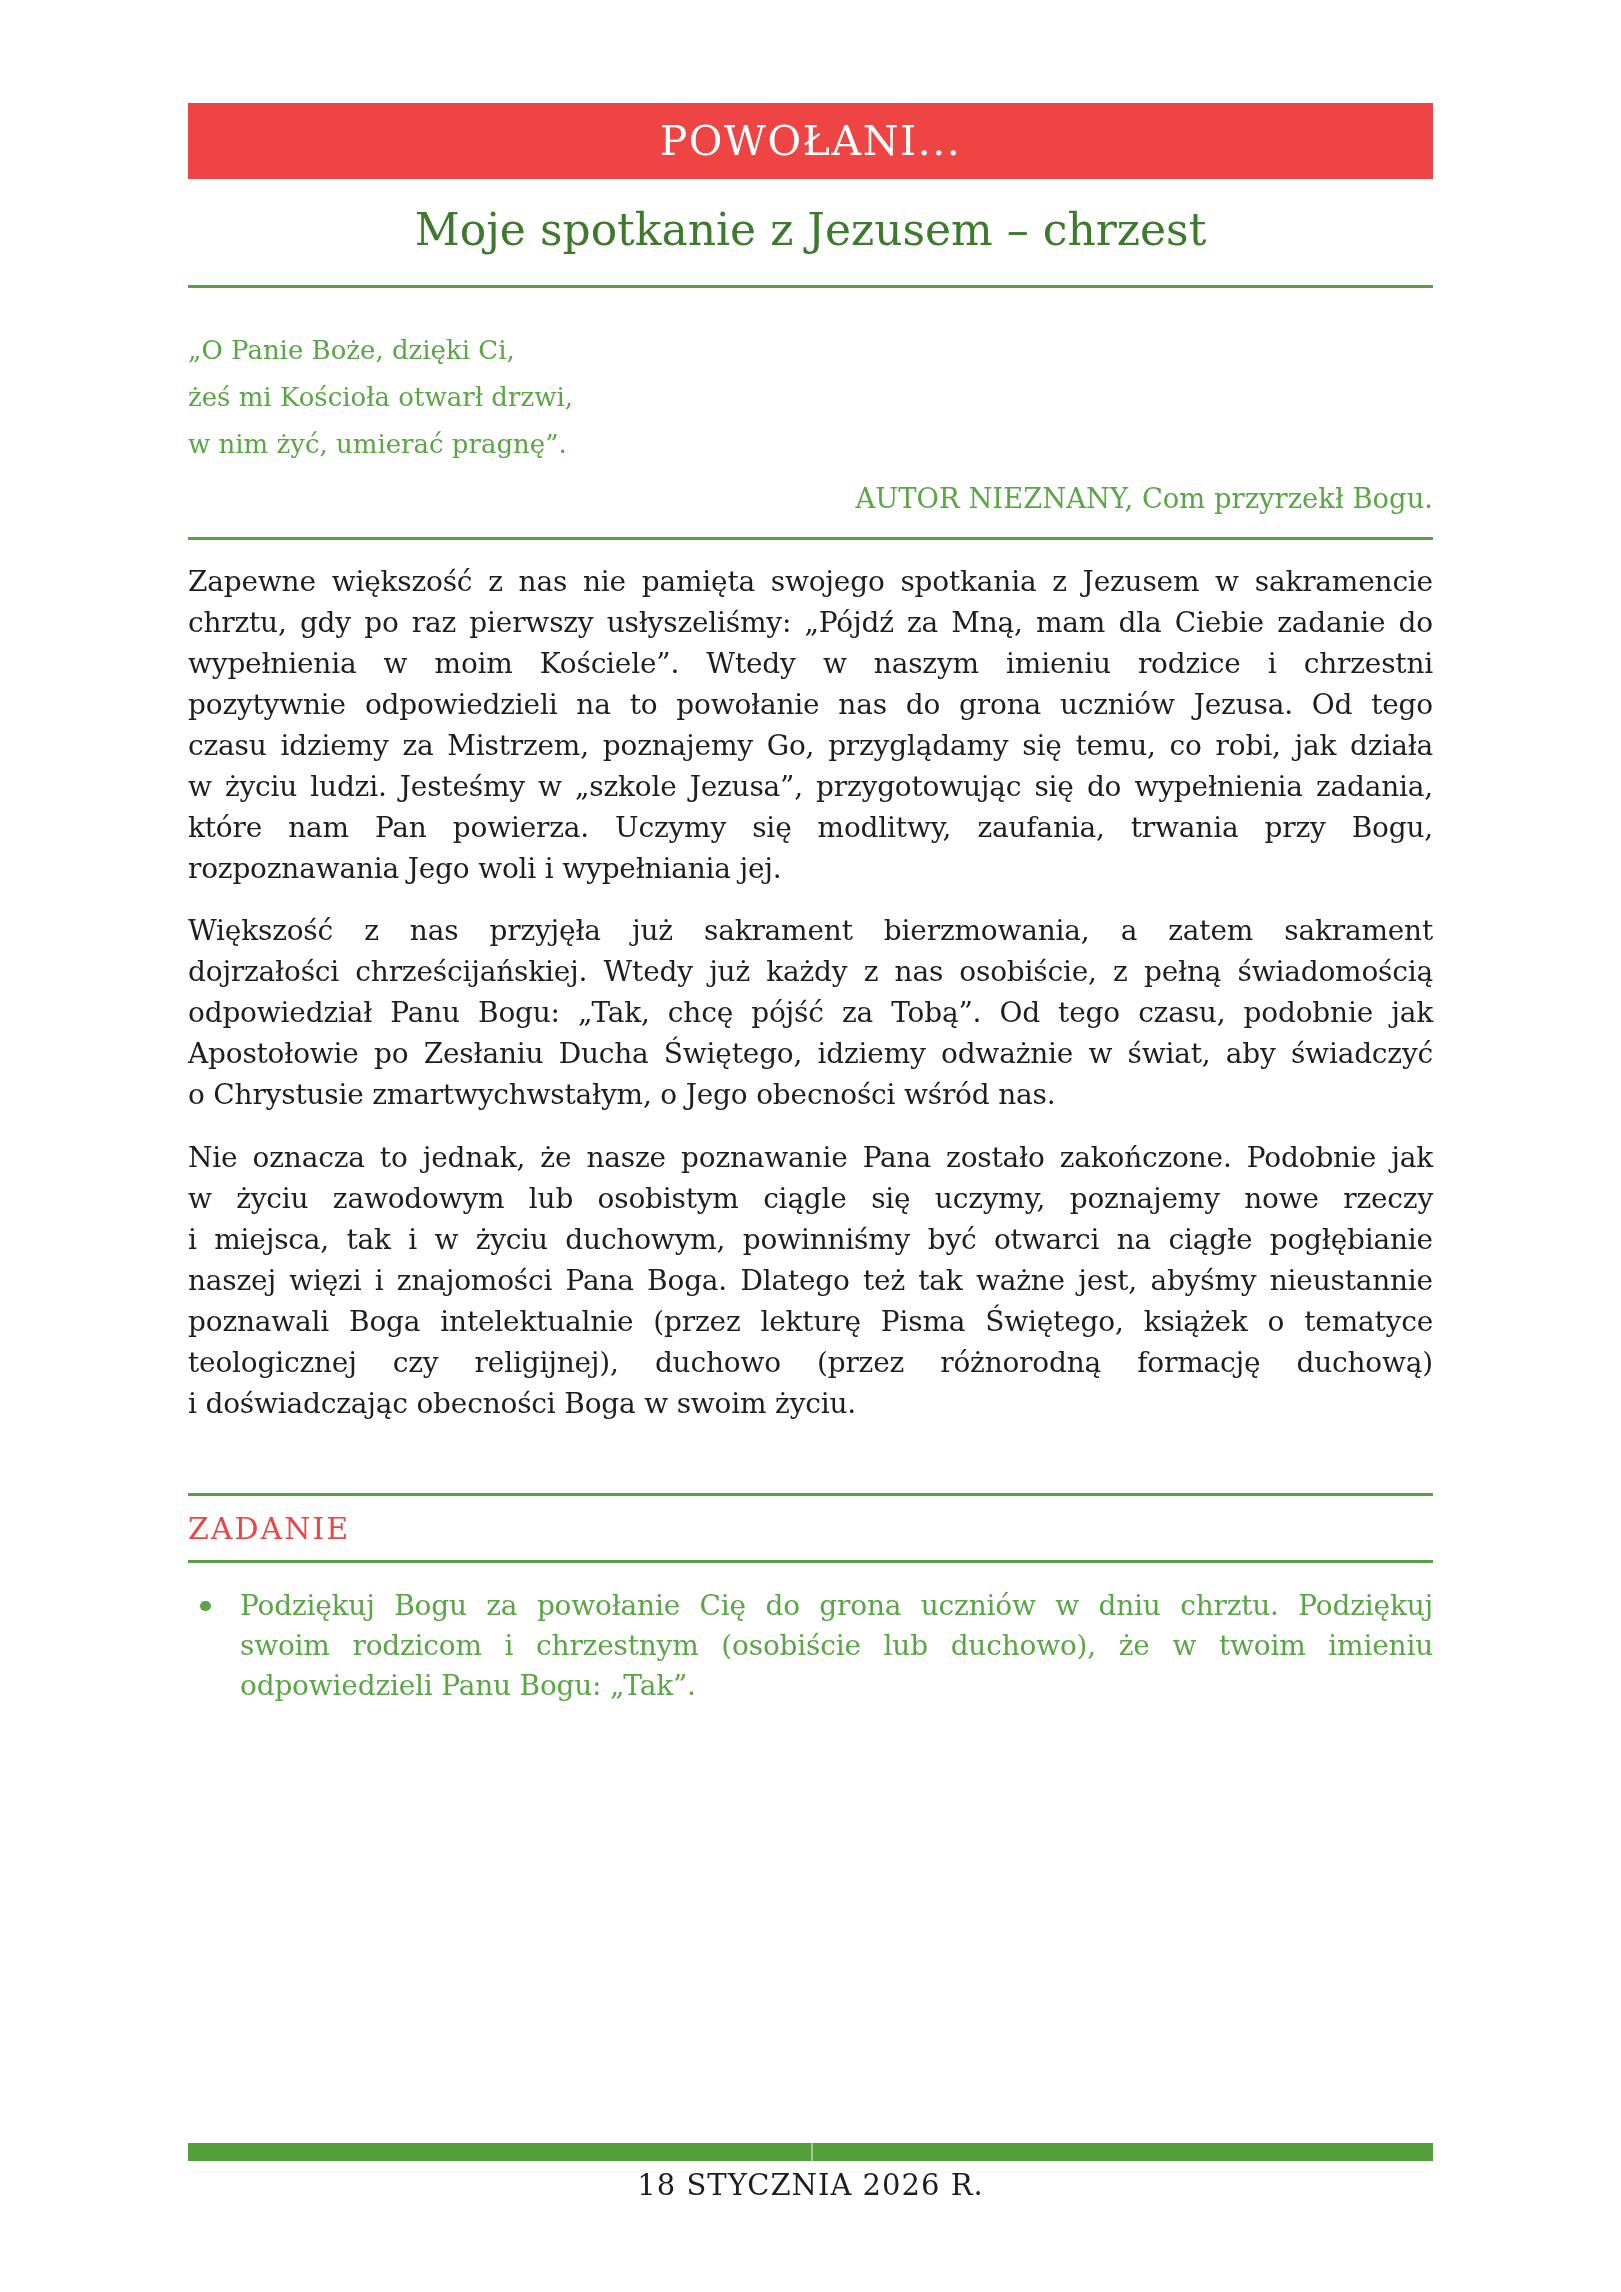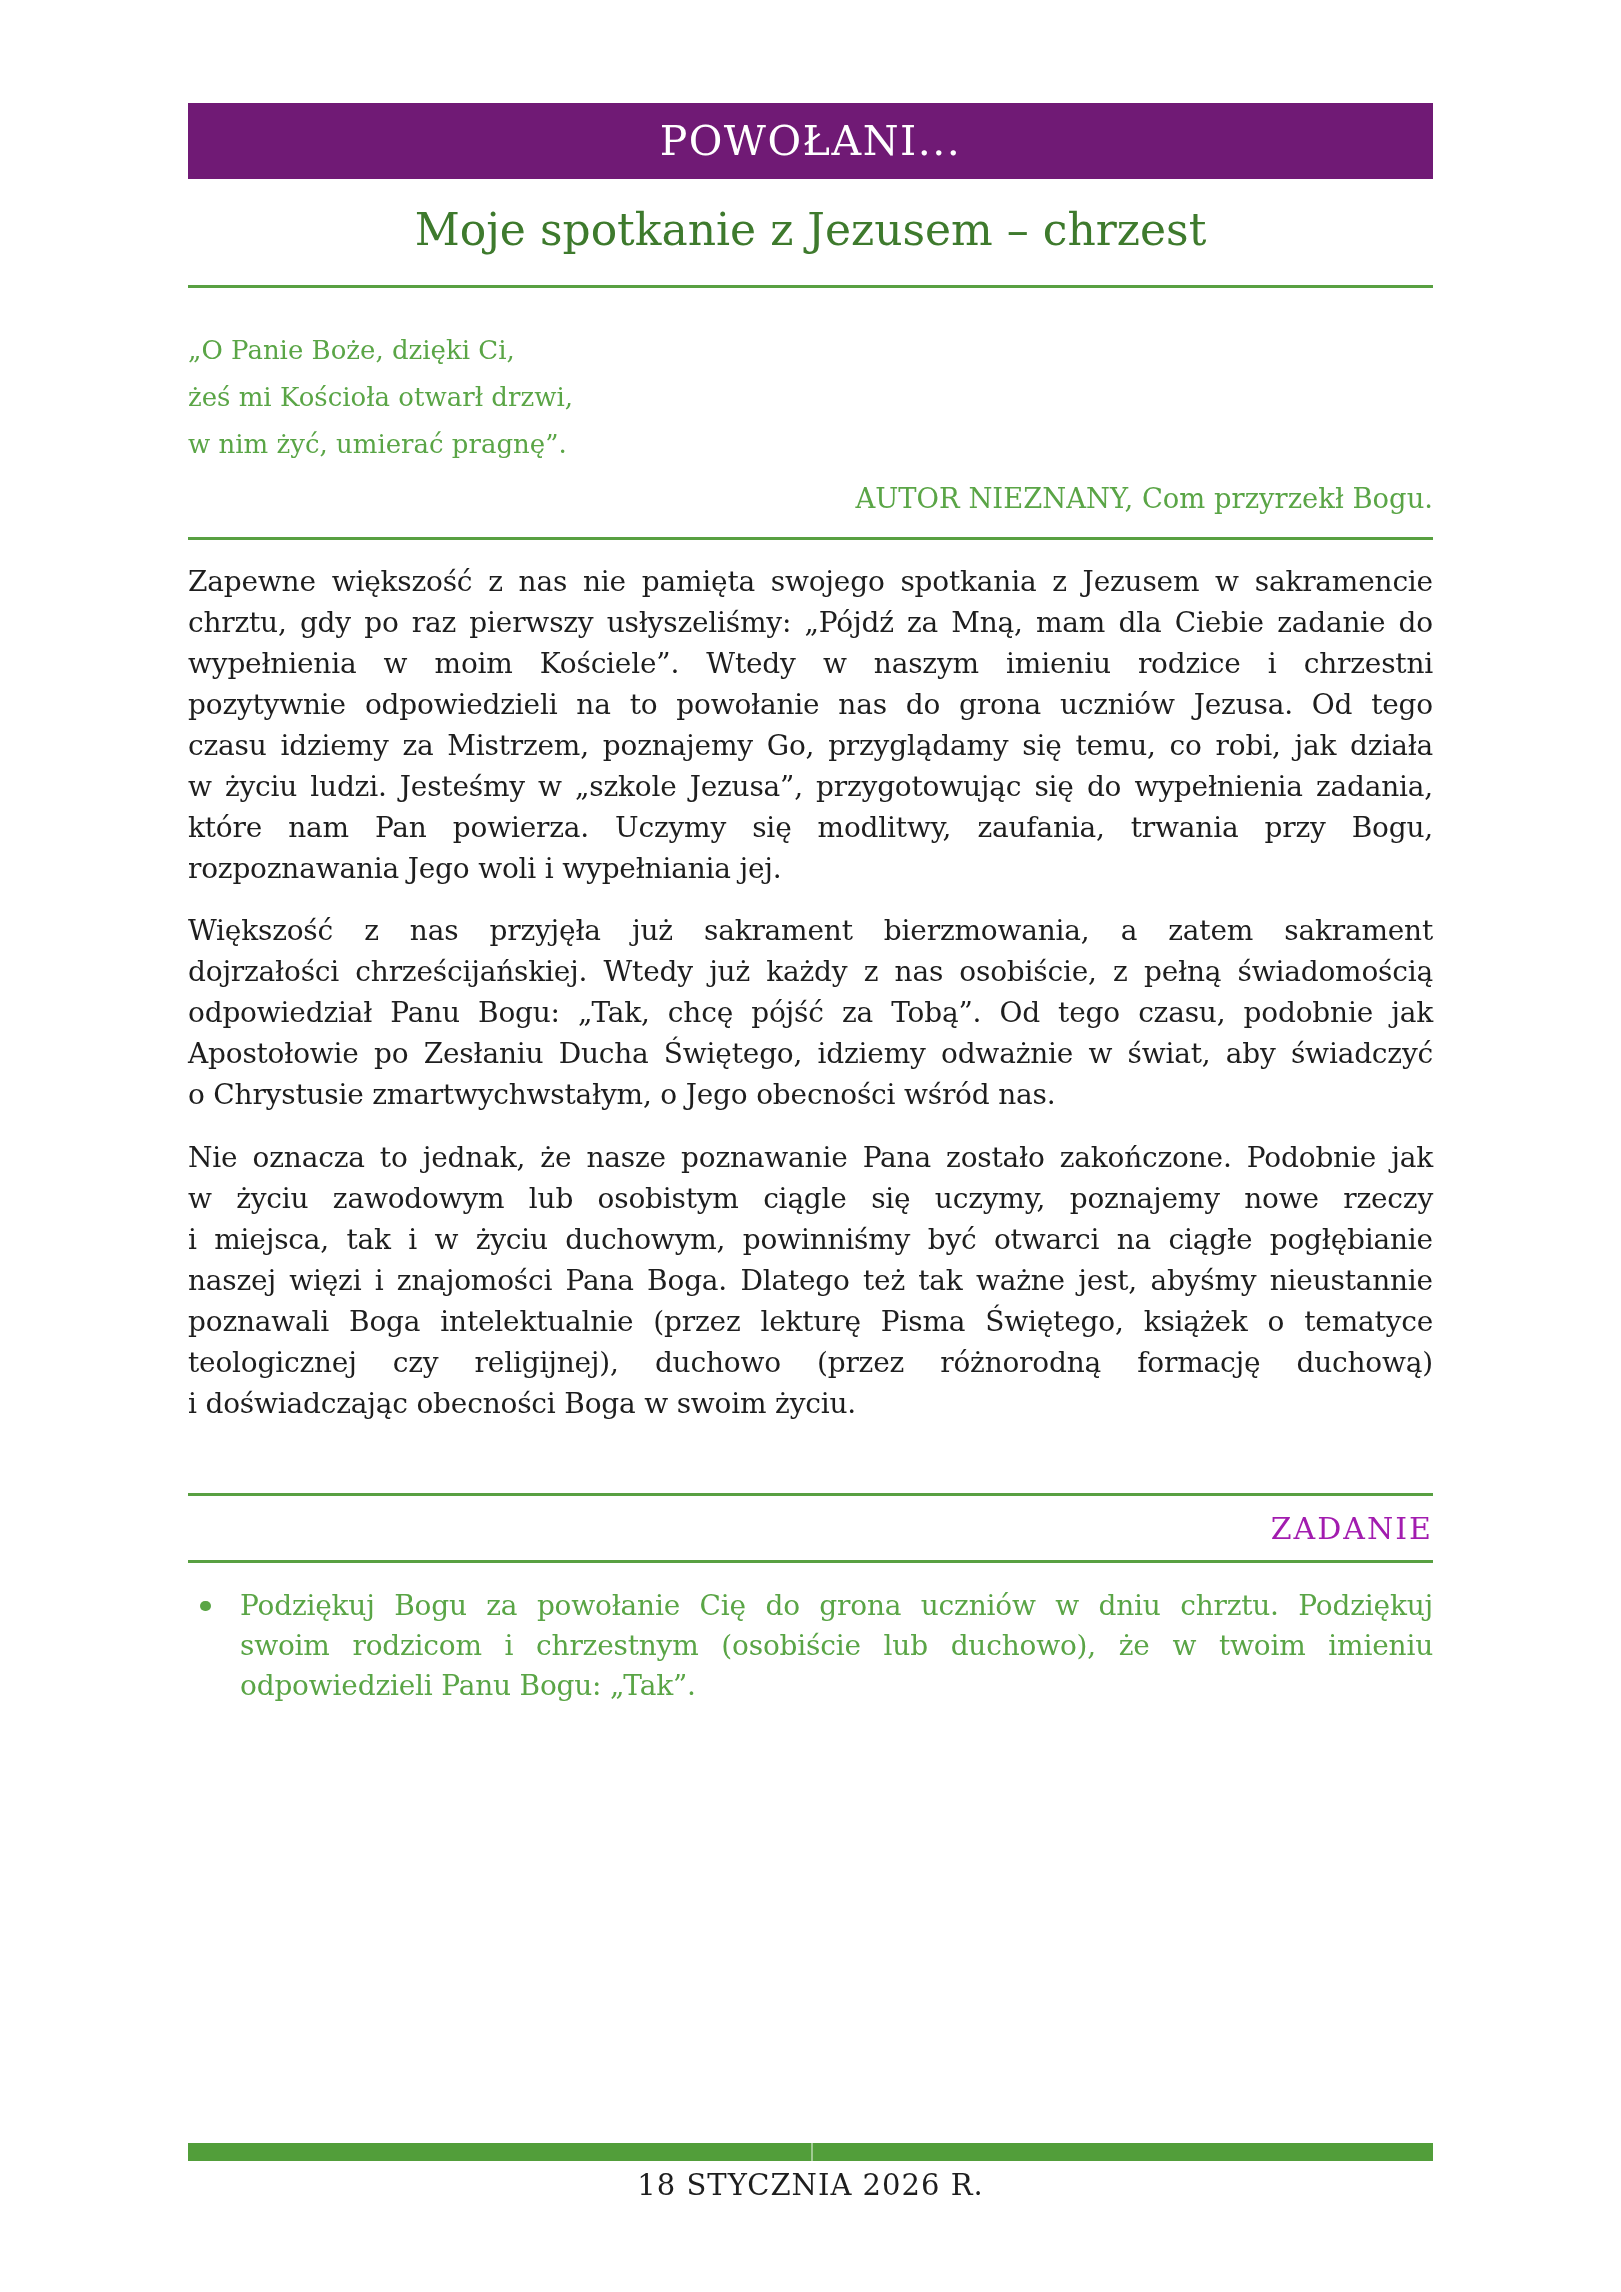--- a/index.html
+++ b/index.html
@@ -5,21 +5,21 @@
   html, body { margin:0; padding:0; }
   body {
     width:1621px; height:2293px; position:relative;
     background:#ffffff; overflow:hidden;
     font-family:"DejaVu Serif","Liberation Serif",serif;
     color:#1e1e1e;
   }
   .content { width:1245px; margin-left:188px; padding-top:103px; }
 
   .banner {
-    height:76px; background:#701a75;
+    height:76px; background:#ef4444;
     display:flex; align-items:center; justify-content:center;
   }
   .banner-title { color:#ffffff; font-size:41px; letter-spacing:1.5px; }
 
   .page-title {
     margin-top:24px; text-align:center;
     color:#3E7A2D; font-size:44px; line-height:53px; font-weight:normal;
   }
 
   .rule { height:2.9px; background:#58A041; }
@@ -33,22 +33,22 @@
     color:#5AA546; font-size:27.4px; line-height:37px;
   }
   .attribution .src { }
 
   .bodycopy { margin-top:21px; font-size:28px; line-height:41px; letter-spacing:-0.2px; }
   .paragraph + .paragraph { margin-top:21.6px; }
   .line { text-align:left; }
   .just { text-align:justify; text-align-last:justify; }
 
   .task-heading {
-    padding:15.7px 0 13.7px 0; text-align:right;
-    color:#a21caf; font-size:30px; letter-spacing:2px;
+    padding:15.7px 0 13.7px 0; text-align:left;
+    color:#ef4444; font-size:30px; letter-spacing:2px;
   }
 
   .tasks { margin-top:23px; color:#5AA546; font-size:28px; line-height:40px; letter-spacing:-0.2px; }
   .task-item { position:relative; padding-left:52px; }
   .task-item + .task-item { margin-top:2px; }
   .marker {
     position:absolute; left:11.8px; top:14.7px;
     width:10.8px; height:10.8px; border-radius:50%; background:#5AA546;
   }
 

